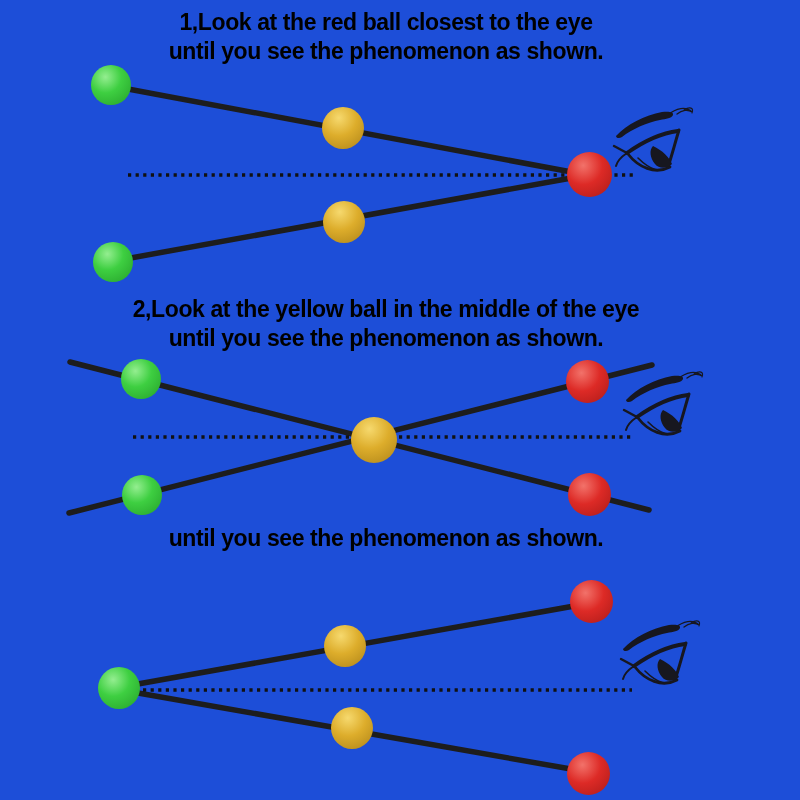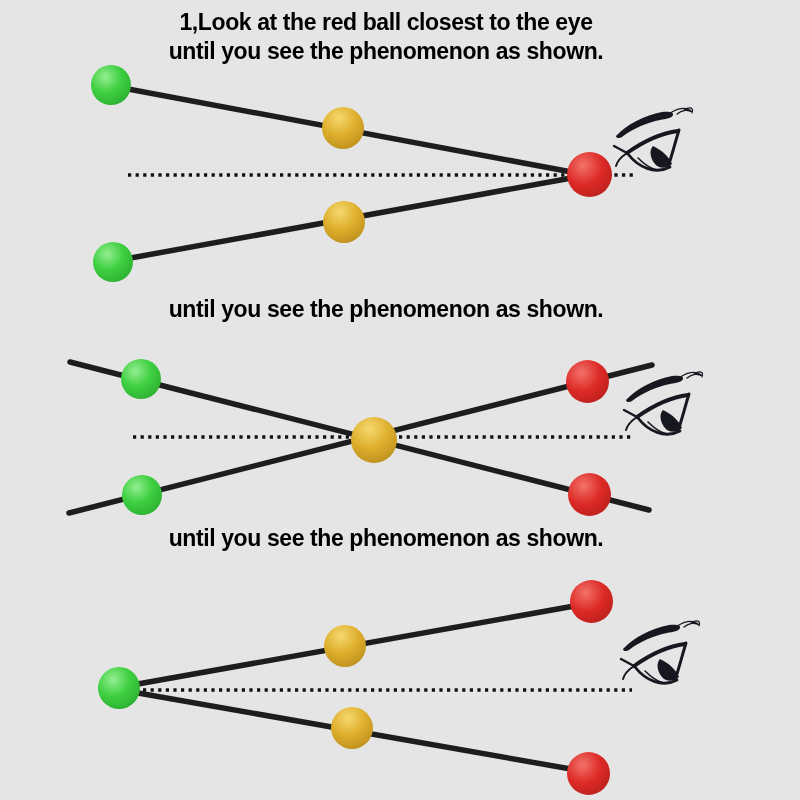--- a/index.html
+++ b/index.html
@@ -1,17 +1,17 @@
 <!DOCTYPE html>
 <html style="--ball-green: #3ecf41; --ball-green-hi: #94ee90; --ball-green-dark: #27a42c; --ball-yellow: #ddad2b; --ball-yellow-hi: #f6d96e; --ball-yellow-dark: #b2871a; --ball-red: #dd2a26; --ball-red-hi: #f2726a; --ball-red-dark: #b01c1a; --rod: #1d1d1d; --dotted: #111111; --ink: #17171f; --text: #000000;"><head>
 <meta charset="utf-8">
 <style>
   html,body{margin:0;padding:0;background:#ffffff;}
   .canvas{
-    position:relative;width:800px;height:800px;background:#e5e5e5;
+    position:relative;width:800px;height:800px;background:#1d4ed8;
     font-family:"Liberation Sans",sans-serif;overflow:hidden;
   }
   .heading{
     position:absolute;left:0;width:772px;text-align:center;
     font-weight:bold;font-size:23px;line-height:29px;
     color:var(--text,#000);letter-spacing:-0.4px;z-index:3;
   }
   .heading .l{display:block;}
   #h1{top:8px} #h2{top:295px} #h3{top:524px}
   svg.layer{position:absolute;left:0;top:0;z-index:1;}
@@ -33,20 +33,21 @@
 </head>
 <body>
 
 <div class="canvas">
 
   <div class="heading" id="h1">
     <span class="l">1,Look at the red ball closest to the eye</span>
     <span class="l">until you see the phenomenon as shown.</span>
   </div>
   <div class="heading" id="h2">
+    <span class="l">2,Look at the yellow ball in the middle of the eye</span>
     <span class="l">until you see the phenomenon as shown.</span>
   </div>
   <div class="heading" id="h3">
     <span class="l">until you see the phenomenon as shown.</span>
   </div>
 
   <svg class="layer" width="800" height="800" viewBox="0 0 800 800">
     <defs>
       <symbol id="eye" viewBox="0 0 90 95">
         <path class="ink" d="M4,36 C14,25 33,15 50,12 C57,11 62,12 61,15 C60,18 54,19 48,20 C36,22 20,29 10,37 C7,39 4,38 4,36 Z"></path>

